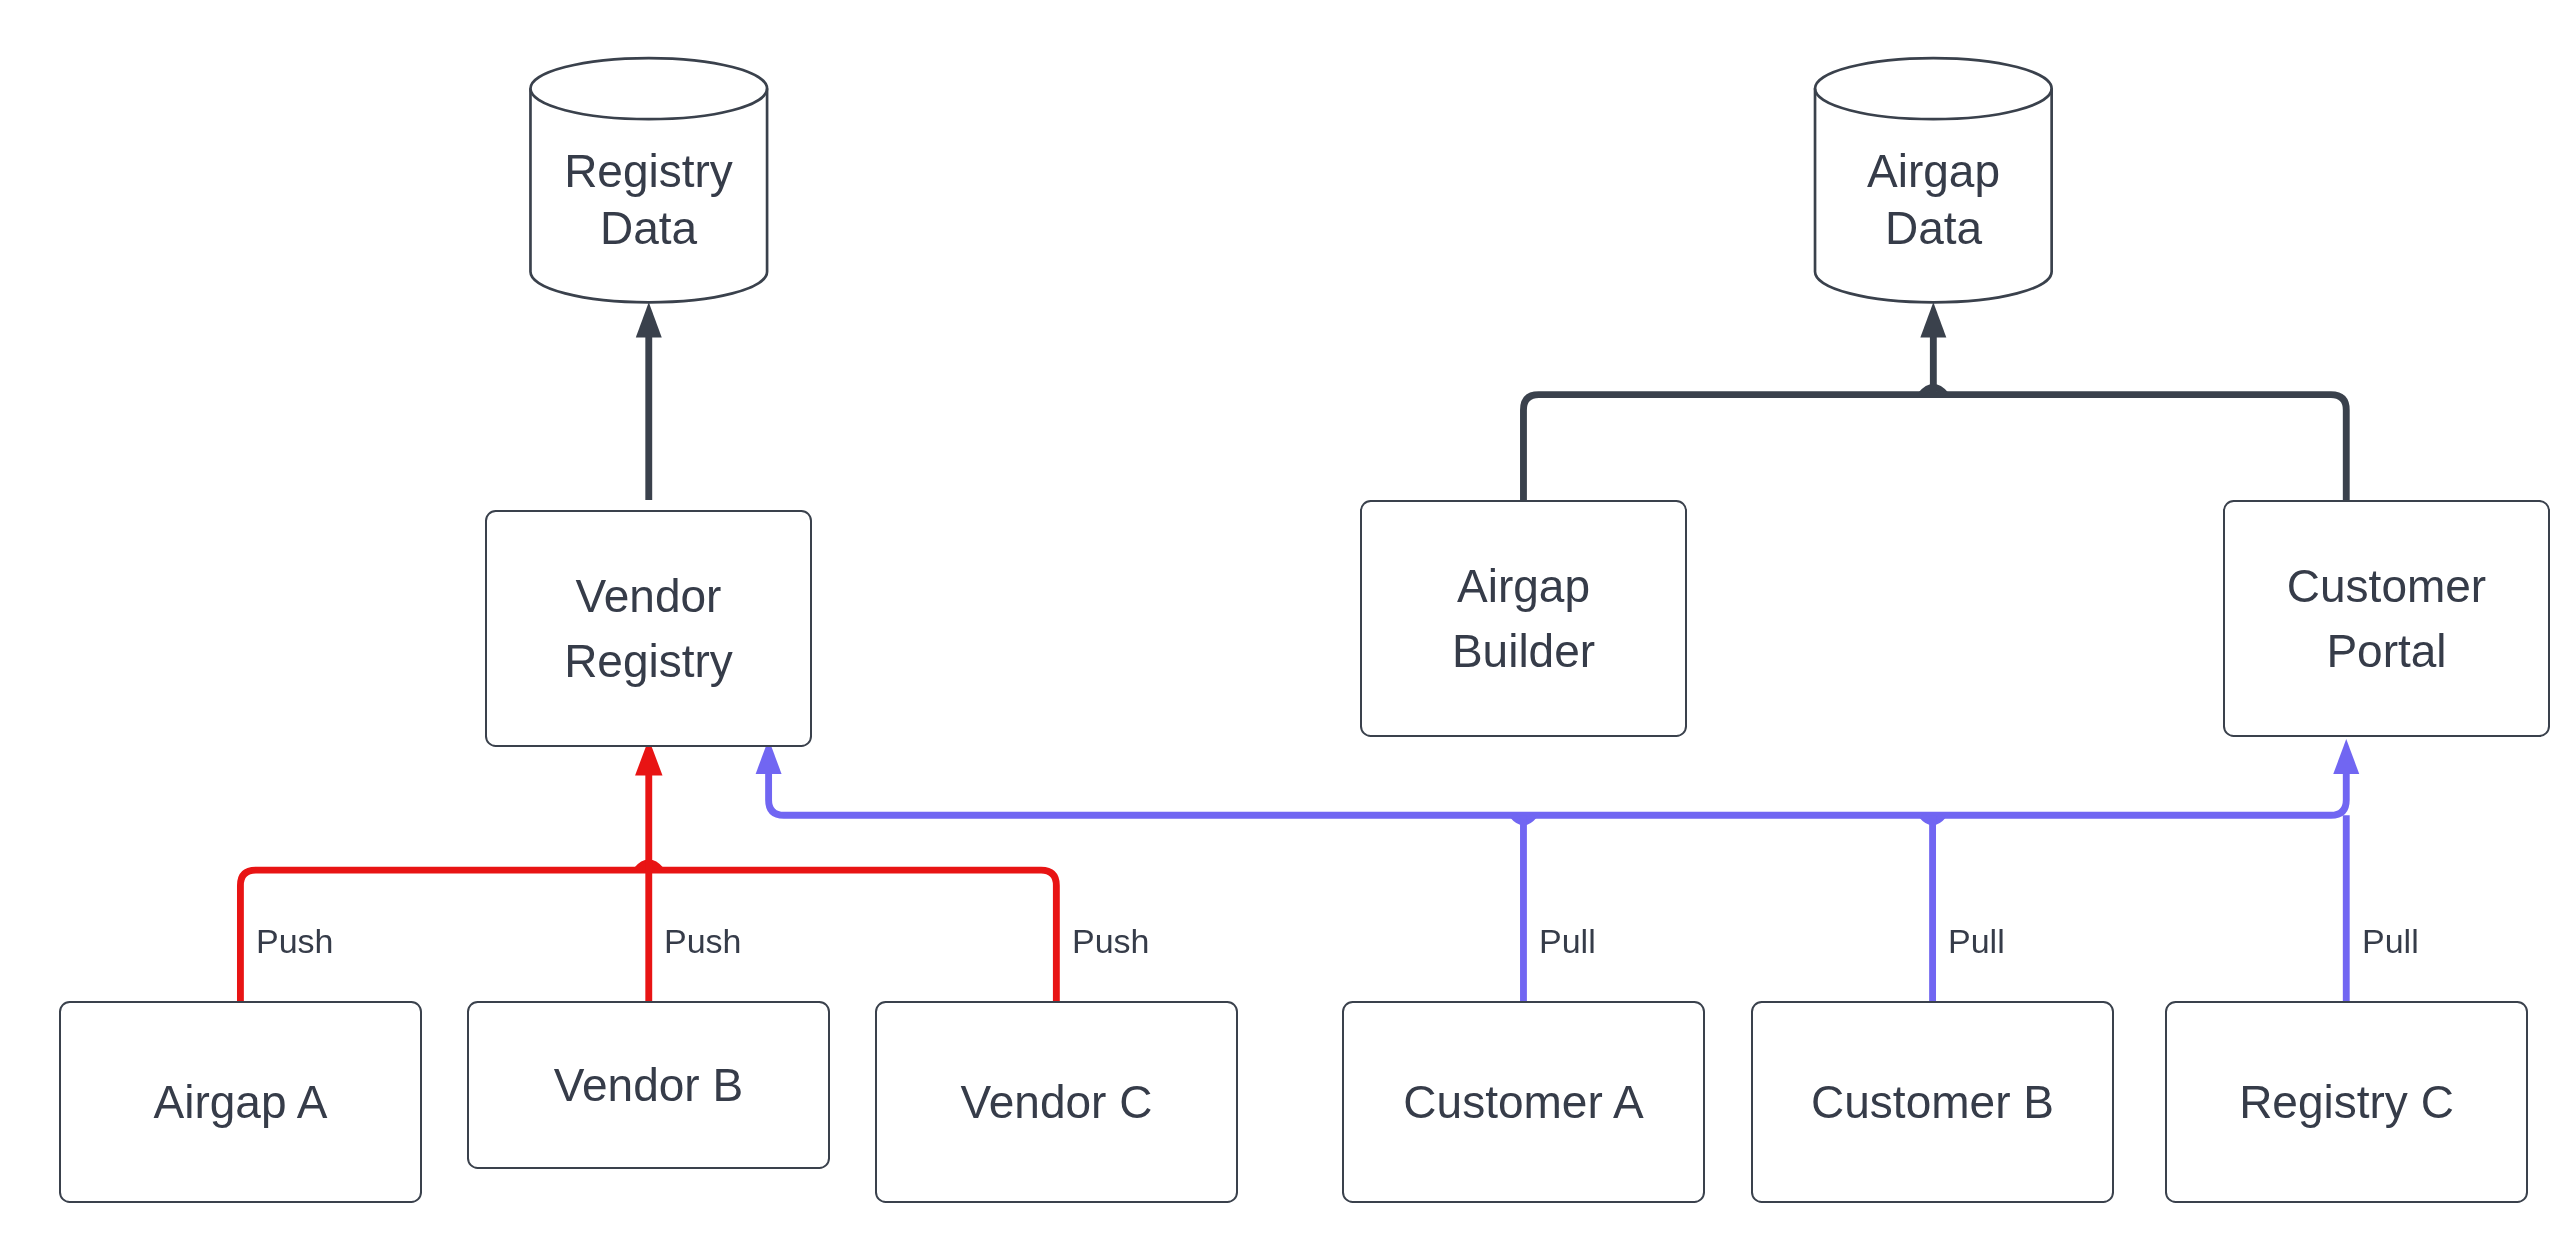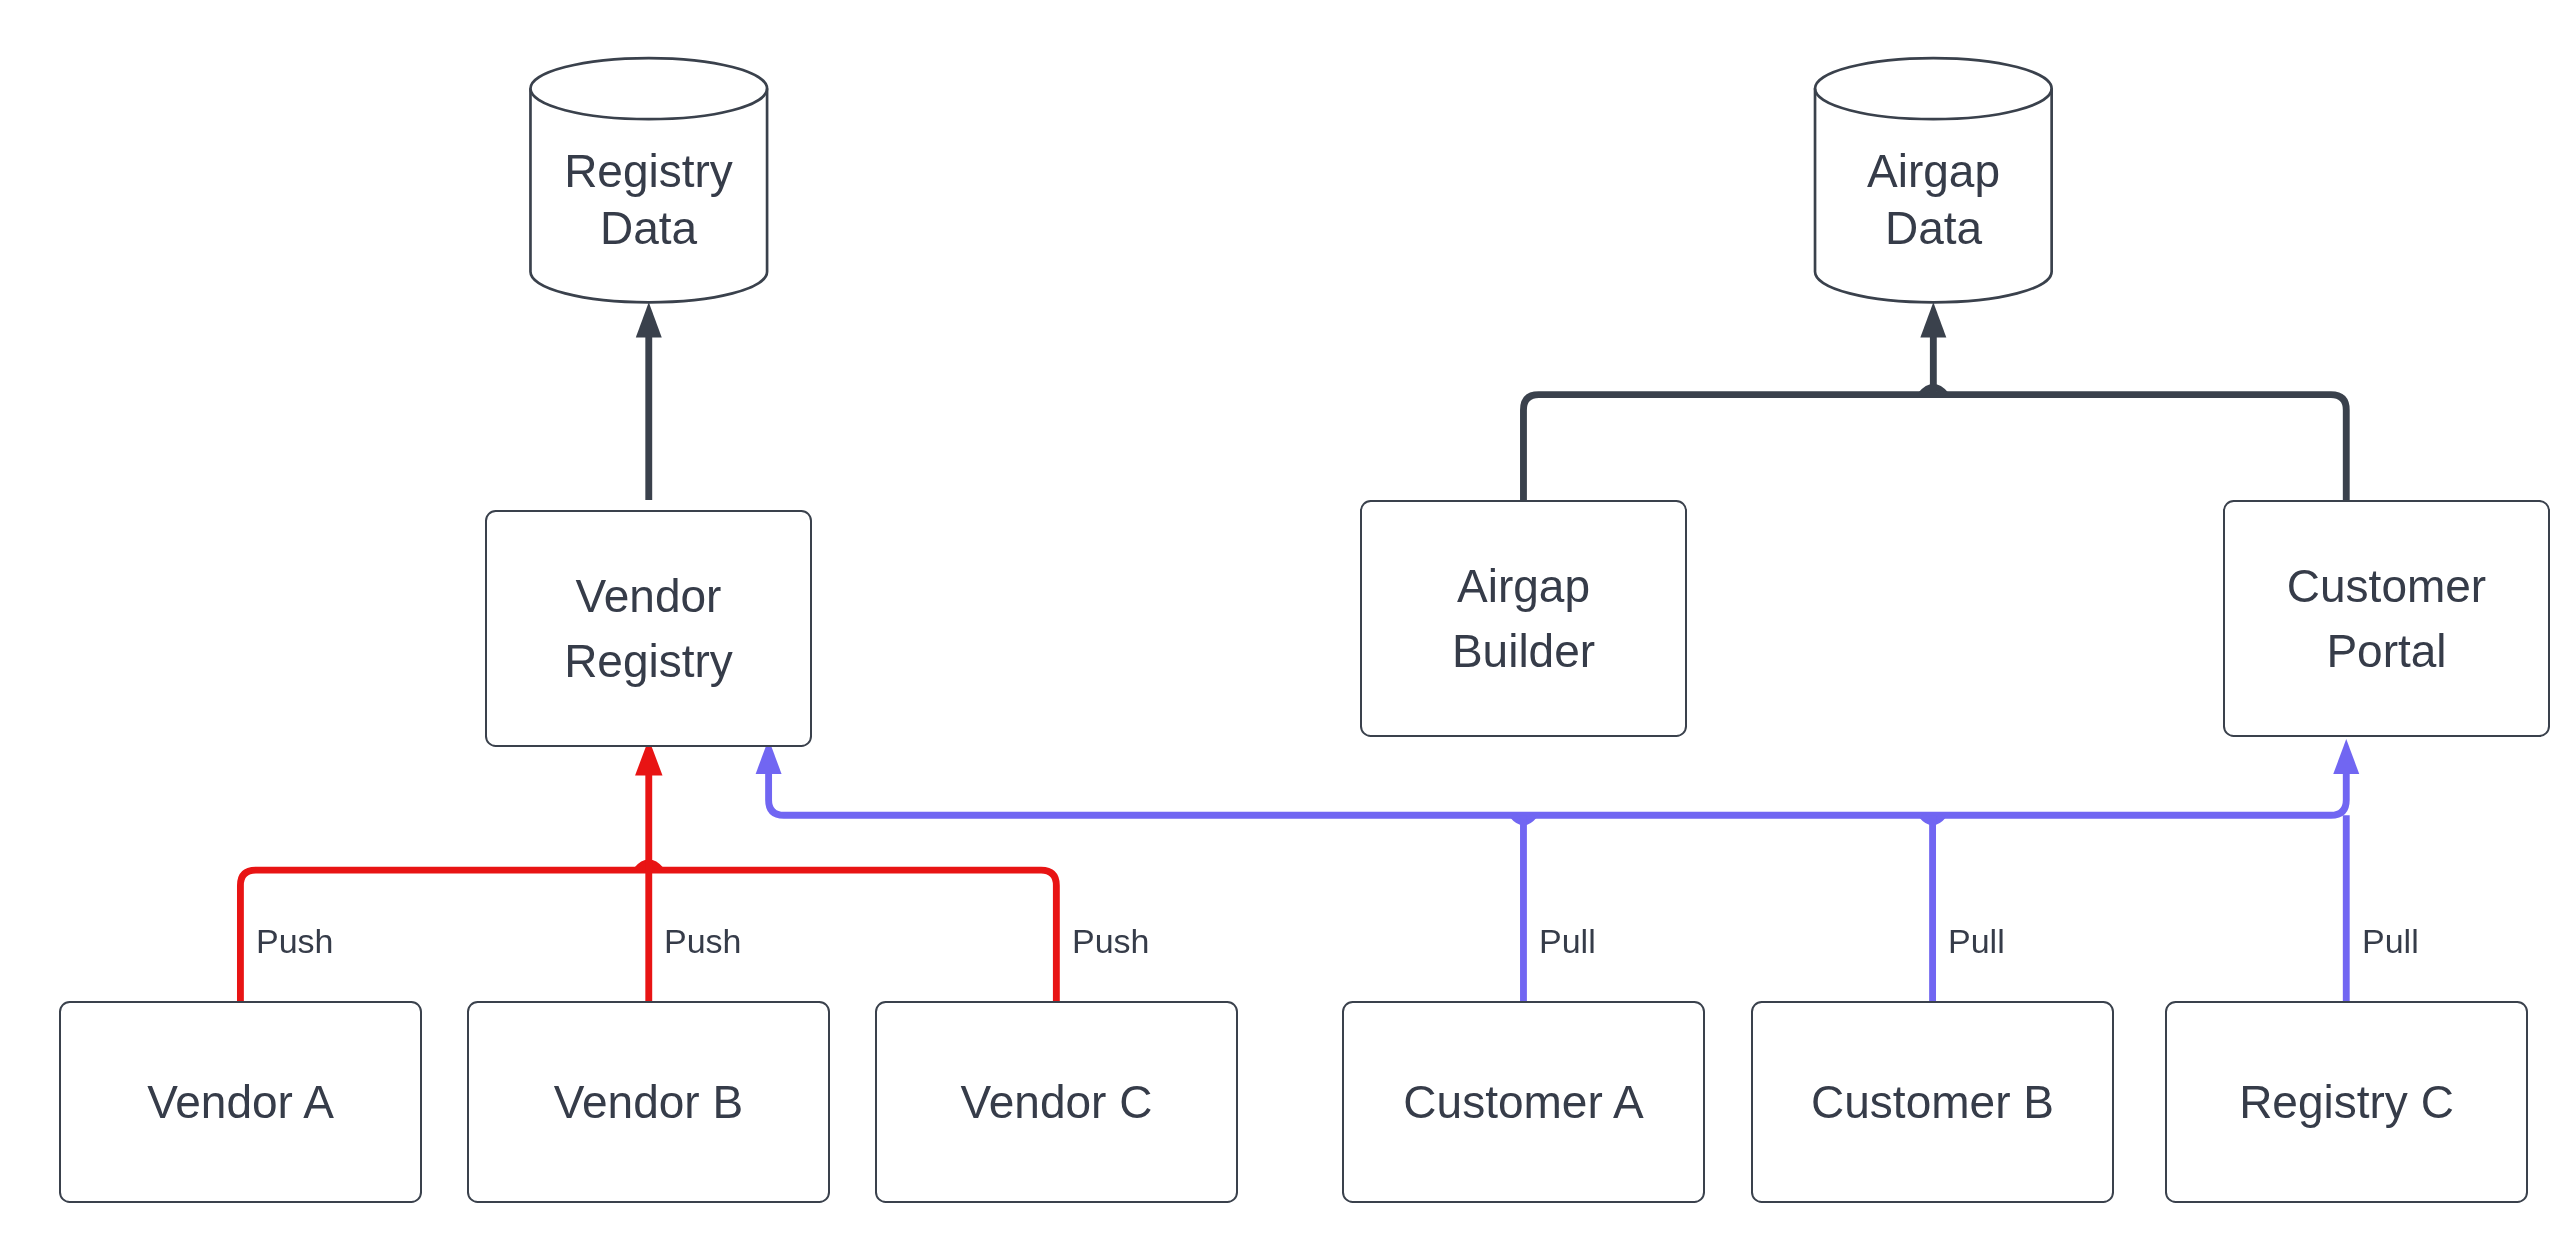--- a/index.html
+++ b/index.html
@@ -123,23 +123,23 @@
   <div class="node-box" style="left:1360px;top:500px;width:327px;height:237px;">
     <span>Airgap
 Builder</span>
   </div>
   <div class="node-box" style="left:2183px;top:500px;width:327px;height:237px;margin-left:40px;">
     <span>Customer
 Portal</span>
   </div>
 
   <div class="node-box" style="left:59px;top:1001px;width:363px;height:202px;">
-    <span>Vendor A</span>
+    <span>Airgap A</span>
   </div>
-  <div class="node-box" style="left:467px;top:1001px;width:363px;height:202px;">
+  <div class="node-box" style="left:467px;top:1001px;width:363px;height:168px;">
     <span>Vendor B</span>
   </div>
   <div class="node-box" style="left:875px;top:1001px;width:363px;height:202px;">
     <span>Vendor C</span>
   </div>
   <div class="node-box" style="left:1342px;top:1001px;width:363px;height:202px;">
     <span>Customer A</span>
   </div>
   <div class="node-box" style="left:1751px;top:1001px;width:363px;height:202px;">
     <span>Customer B</span>

